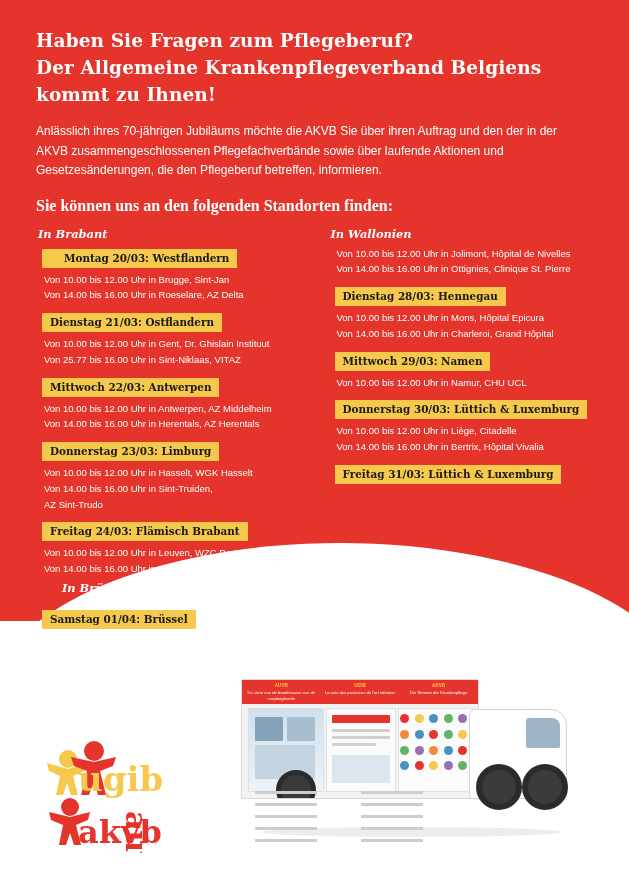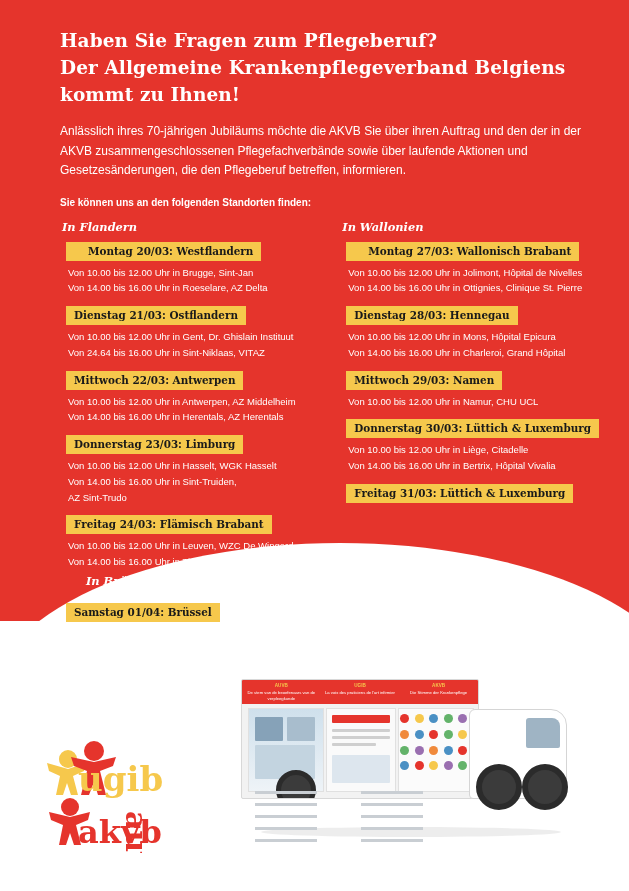--- a/index.html
+++ b/index.html
@@ -27,40 +27,39 @@
     position:absolute;
     top:-78px;left:-10px;
     width:700px;height:160px;
     background:#ffffff;
     border-radius:50% 50% 0 0 / 100% 100% 0 0;
   }
   .content{
     position:absolute;
     left:36px;right:30px;top:28px;
     color:#ffffff;
-    margin-left:24px;
   }
   h1{
     margin:0;
     font-family:"DejaVu Serif", serif;
     font-weight:bold;
     font-size:18.5px;
     line-height:1.45;
     letter-spacing:.1px;
   }
   .intro{
     margin-top:14px;
     font-size:12px;
     line-height:1.62;
     max-width:555px;
   }
   .subhead{
     margin-top:16px;
-    font-size:10px;
-    font-family:Liberation Sans, sans-serif;
+    font-size:16px;
+    font-family:Liberation Serif, serif;
     font-weight:bold;
   }
   .cols{
     display:flex;
     margin-top:8px;
     gap:22px;
   }
   .col{width:50%;}
   .region{
     font-family:"DejaVu Serif", serif;
@@ -179,32 +178,32 @@
       <span>kommt zu Ihnen!</span>
     </h1>
 
     <p class="intro">Anlässlich ihres 70-jährigen Jubiläums möchte die AKVB Sie über ihren Auftrag und den der in der AKVB zusammengeschlossenen Pflegefachverbände sowie über laufende Aktionen und Gesetzesänderungen, die den Pflegeberuf betreffen, informieren.</p>
 
     <div class="subhead">Sie können uns an den folgenden Standorten finden:</div>
 
     <div class="cols">
 
       <div class="col">
-        <div class="region">In Flandern</div>
+        <div class="region">In Brabant</div>
 
         <div class="daybox first">Montag 20/03: Westflandern</div>
         <div class="lines">
           <div>Von 10.00 bis 12.00 Uhr in Brugge, Sint-Jan</div>
           <div>Von 14.00 bis 16.00 Uhr in Roeselare, AZ Delta</div>
         </div>
 
         <div class="daybox">Dienstag 21/03: Ostflandern</div>
         <div class="lines">
           <div>Von 10.00 bis 12.00 Uhr in Gent, Dr. Ghislain Instituut</div>
-          <div>Von 24.64 bis 16.00 Uhr in Sint-Niklaas, VITAZ</div>
+          <div>Von 25.77 bis 16.00 Uhr in Sint-Niklaas, VITAZ</div>
         </div>
 
         <div class="daybox">Mittwoch 22/03: Antwerpen</div>
         <div class="lines">
           <div>Von 10.00 bis 12.00 Uhr in Antwerpen, AZ Middelheim</div>
           <div>Von 14.00 bis 16.00 Uhr in Herentals, AZ Herentals</div>
         </div>
 
         <div class="daybox">Donnerstag 23/03: Limburg</div>
         <div class="lines">
@@ -223,21 +222,20 @@
 
         <div class="daybox">Samstag 01/04: Brüssel</div>
         <div class="lines">
           <div>Von 10.00 bis 12.00 Uhr auf dem Mont des Arts</div>
         </div>
       </div>
 
       <div class="col">
         <div class="region">In Wallonien</div>
 
-        <div class="daybox first">Montag 27/03: Wallonisch Brabant</div>
         <div class="lines">
           <div>Von 10.00 bis 12.00 Uhr in Jolimont, Hôpital de Nivelles</div>
           <div>Von 14.00 bis 16.00 Uhr in Ottignies, Clinique St. Pierre</div>
         </div>
 
         <div class="daybox">Dienstag 28/03: Hennegau</div>
         <div class="lines">
           <div>Von 10.00 bis 12.00 Uhr in Mons, Hôpital Epicura</div>
           <div>Von 14.00 bis 16.00 Uhr in Charleroi, Grand Hôpital</div>
         </div>

